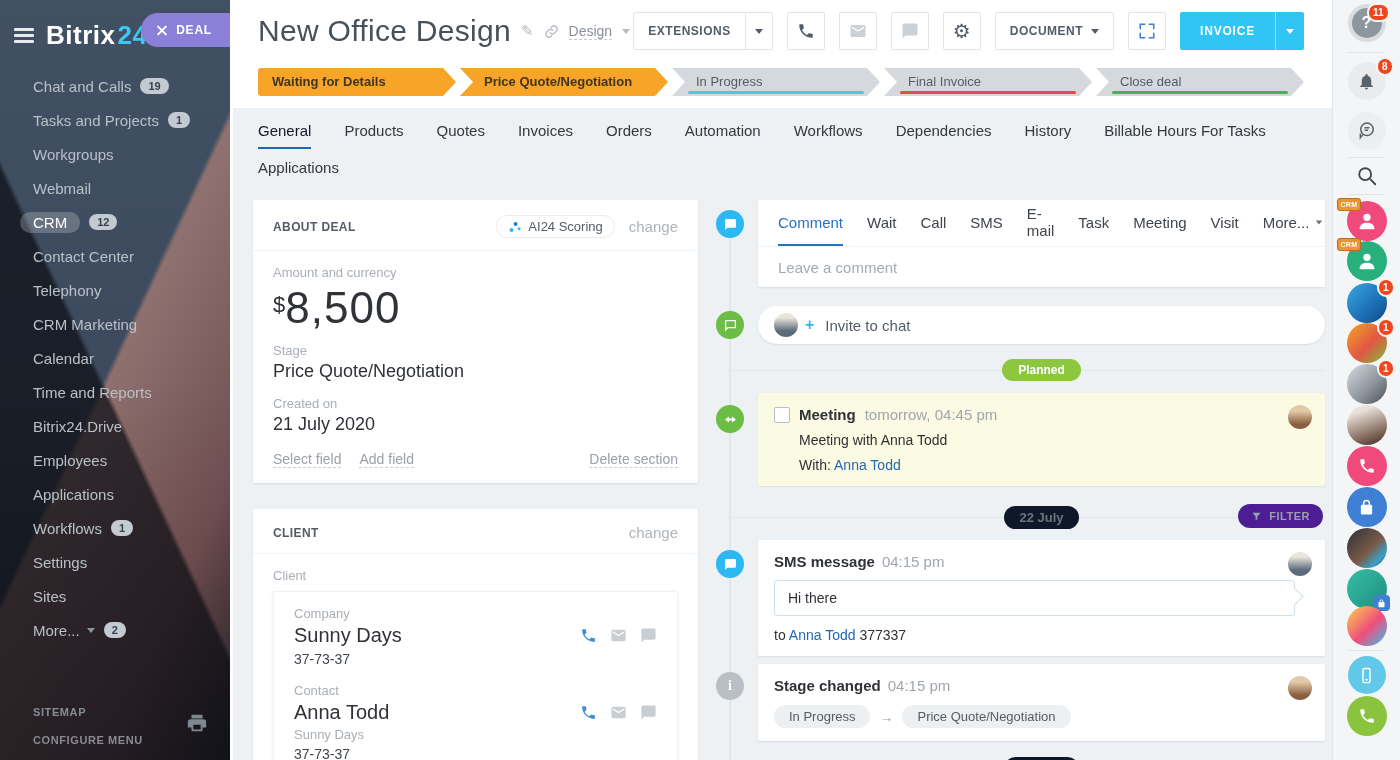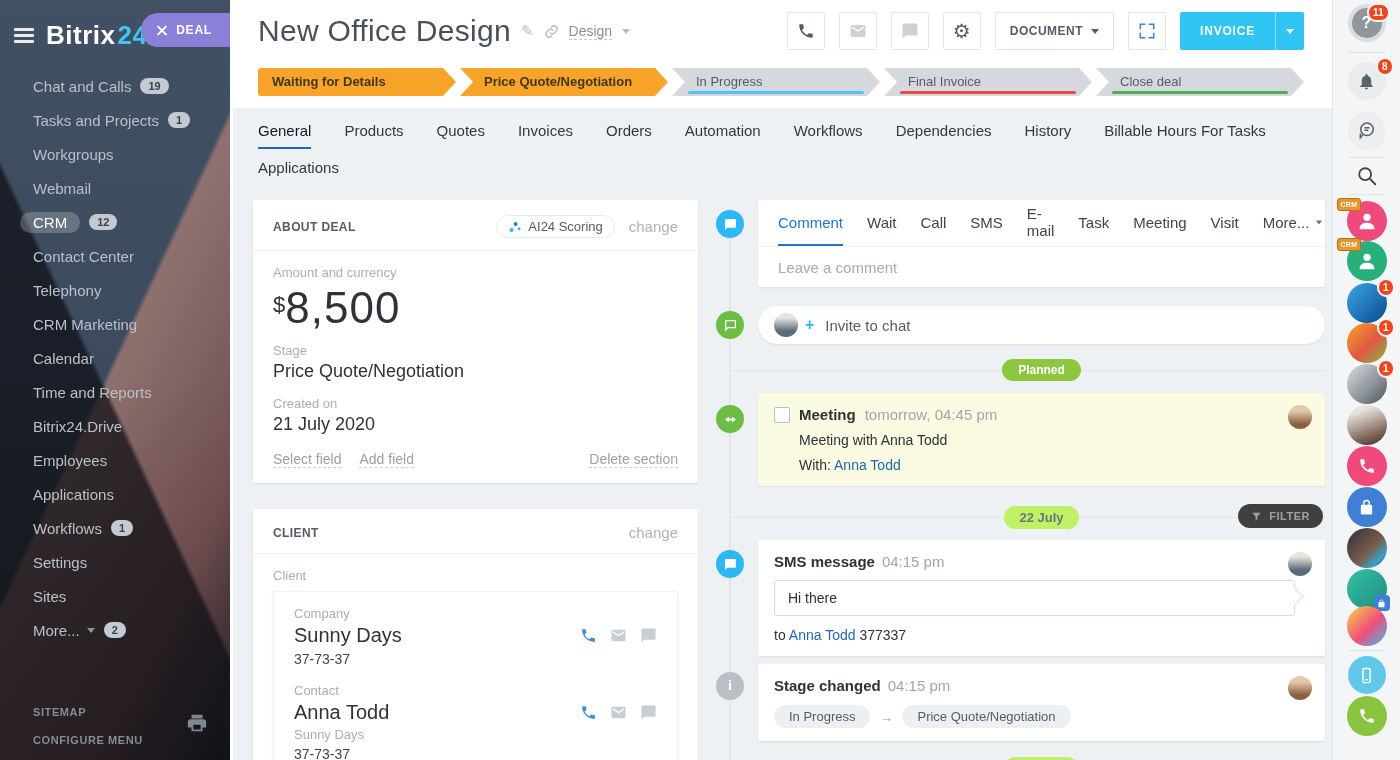--- a/index.html
+++ b/index.html
@@ -140,23 +140,23 @@
   .invite-label{font-size:15px;color:#535c69;}
   .av{border-radius:50%;flex:0 0 auto;}
   .av-man{background:linear-gradient(180deg,#e9e4dc 20%,#5b6b7a 75%);}
   .av-woman{background:linear-gradient(180deg,#e3c9a8 25%,#8a5f3f 80%);}
   .plus{color:#2cb9f2;font-size:16px;font-weight:bold;margin-left:-4px;}
 
   .mid-row{position:relative;height:22px;margin:14px 0 12px;}
   .mid-row .line{position:absolute;left:-28px;right:0;top:50%;height:1px;background:#e2e6ea;}
   .pill-green{position:relative;display:block;margin:0 auto;width:max-content;background:#8dc63f;color:#fff;
      font-size:12px;font-weight:bold;padding:4px 16px;border-radius:12px;z-index:1;}
-  .pill-gray{position:relative;display:block;margin:16px auto;width:max-content;background:#bef264;color:#6b737b;
+  .pill-gray{position:relative;display:block;margin:16px auto;width:max-content;background:#0f172a;color:#6b737b;
      font-size:13px;font-weight:bold;padding:4px 15px;border-radius:13px;z-index:1;text-align:center;}
-  .filter-pill{position:absolute;right:2px;top:-2px;display:flex;align-items:center;gap:7px;background:#404040;
+  .filter-pill{position:absolute;right:2px;top:-2px;display:flex;align-items:center;gap:7px;background:#4c1d95;
      border-radius:14px;padding:6px 13px;font-size:11px;font-weight:bold;letter-spacing:.5px;color:#9aa1a8;cursor:pointer;z-index:1;}
   .filter-pill svg{width:11px;height:11px;}
 
   .evt{padding:13px 16px;margin-bottom:20px;position:relative;}
   .evt-yellow{background:#fbfae3;box-shadow:0 1px 2px rgba(83,92,105,.1);border-radius:3px;}
   .evt-head{display:flex;align-items:center;gap:9px;}
   .chk{width:16px;height:16px;background:#fff;border:1px solid #b8bec4;border-radius:2px;cursor:pointer;}
   .evt-title{font-size:15px;font-weight:bold;color:#2f3237;}
   .evt-time{font-size:15px;color:#a0a6ad;}
   .evt-av{position:absolute;top:12px;right:13px;width:24px;height:24px;}
@@ -279,20 +279,27 @@
           <h1>New Office Design</h1>
           <span class="pencil">✎</span>
           <svg class="linkic" viewBox="0 0 24 24" fill="none" stroke="#b6bcc2" stroke-width="2.2" stroke-linecap="round">
               <path d="M10 14a5 5 0 0 0 7 0l3-3a5 5 0 0 0-7-7l-1.5 1.5"></path>
               <path d="M14 10a5 5 0 0 0-7 0l-3 3a5 5 0 0 0 7 7l1.5-1.5"></path>
             </svg>
           <span class="cat">Design</span>
           <span class="caret cat-caret"></span>
         </div>
         <div class="actions">
+          <div class="btn">
+            <span class="seg">EXTENSIONS</span>
+            <span class="sep"></span>
+            <span class="dseg">
+                <span class="caret"></span>
+              </span>
+          </div>
           <div class="icbtn">
             <svg viewBox="0 0 24 24" fill="#535c69">
                 <path d="M6.6 10.8c1.5 2.8 3.8 5.1 6.6 6.6l2.2-2.2c.3-.3.7-.4 1-.2 1.1.4 2.3.6 3.6.6.6 0 1 .4 1 1V20c0 .6-.4 1-1 1C10.6 21 3 13.4 3 4c0-.6.4-1 1-1h3.5c.6 0 1 .4 1 1 0 1.2.2 2.4.6 3.6.1.3 0 .7-.2 1l-2.3 2.2z"></path>
               </svg>
           </div>
           <div class="icbtn">
             <svg viewBox="0 0 24 24" fill="#ccd1d6">
                 <path d="M20 4H4a2 2 0 0 0-2 2v12a2 2 0 0 0 2 2h16a2 2 0 0 0 2-2V6a2 2 0 0 0-2-2zm0 4-8 5L4 8V6l8 5 8-5v2z"></path>
               </svg>
           </div>

